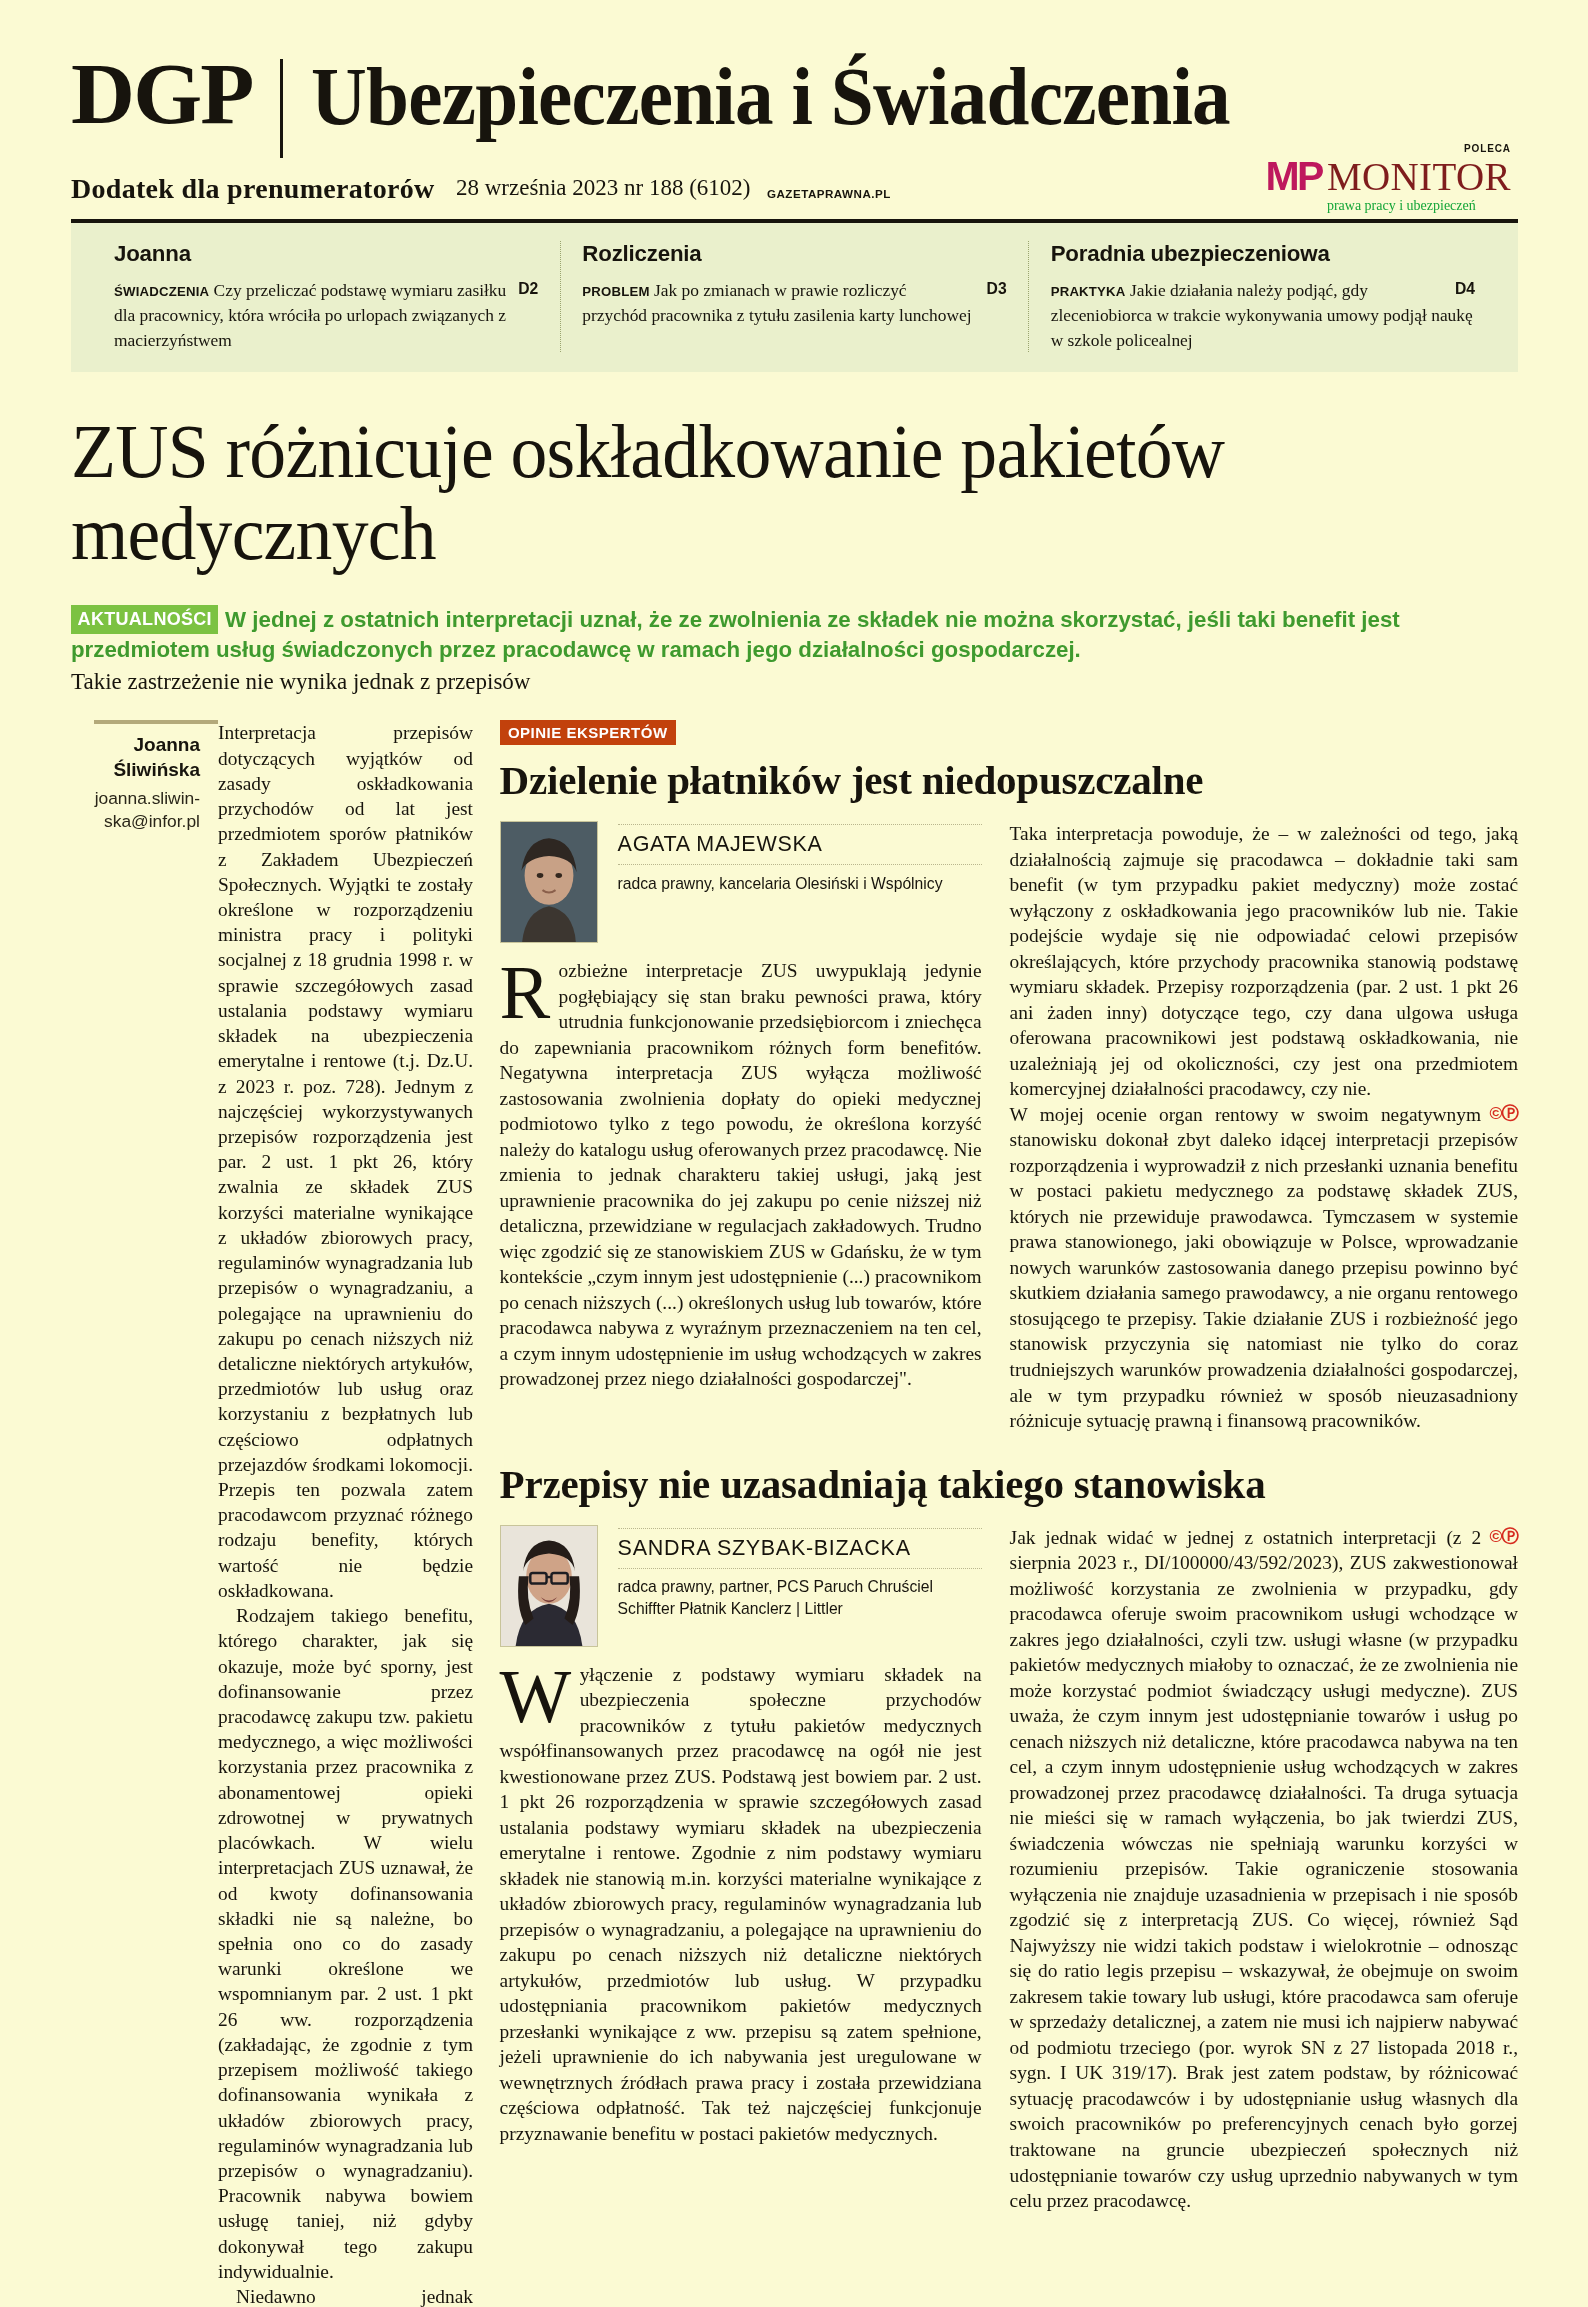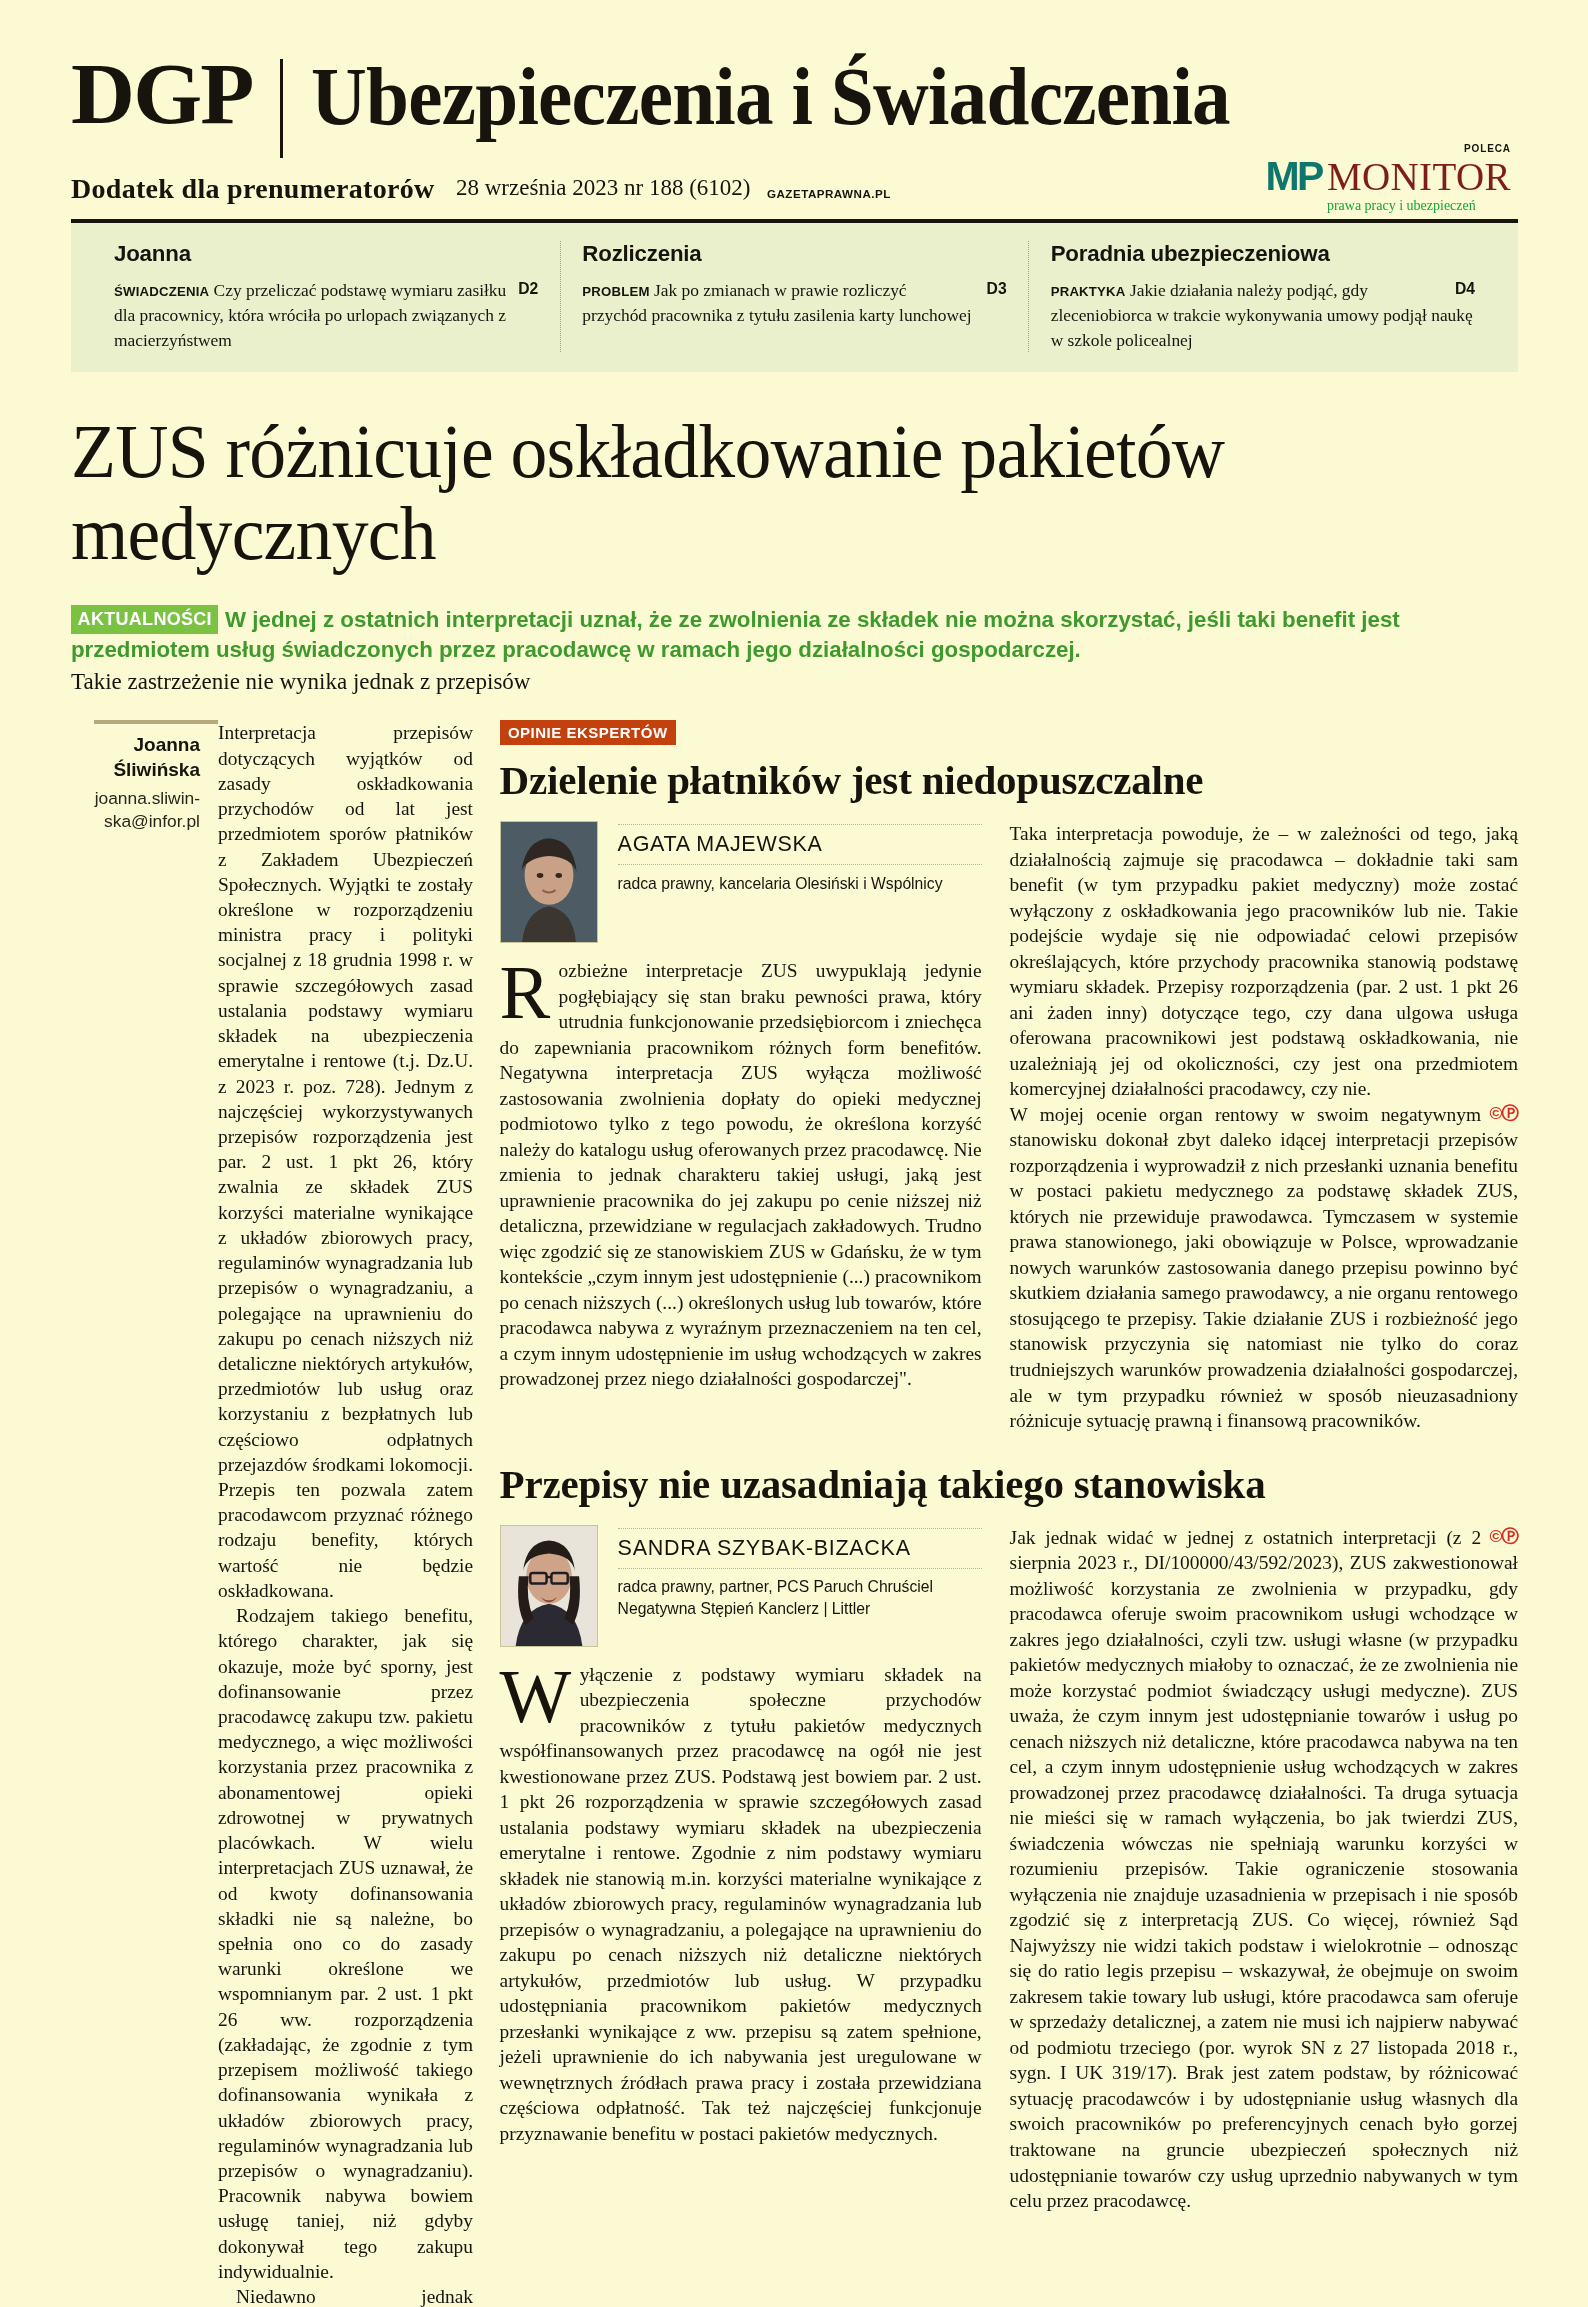--- a/index.html
+++ b/index.html
@@ -51,21 +51,21 @@
   .poleca-block { position:absolute; right:7px; bottom:1.7px; text-align:right; }
   .poleca-label {
     font-family:"Liberation Sans", sans-serif;
     font-size:10px; font-weight:700; letter-spacing:0.9px;
     margin-bottom:4.1px;
   }
   .monitor-row { display:flex; align-items:flex-start; justify-content:flex-end; }
   .mp-logo {
     font-family:"Liberation Sans", sans-serif;
     font-weight:700; font-size:41px; line-height:0.88;
-    color:#0f766e; letter-spacing:-2.5px;
+    color:#be185d; letter-spacing:-2.5px;
   }
   .monitor-txt { margin-left:5px; text-align:left; }
   .monitor-word {
     font-family:"Liberation Serif", serif;
     font-size:39px; color:#7f1d1d; line-height:0.95; letter-spacing:0.4px;
   }
   .monitor-sub {
     font-family:"Liberation Serif", serif;
     font-size:14px; color:#13a538; line-height:1.2; margin-top:2.5px;
   }
@@ -353,21 +353,21 @@
                   <rect x="36" y="58" width="20" height="13" rx="3" fill="none" stroke="#1d1d22" stroke-width="3"></rect>
                   <rect x="62" y="58" width="20" height="13" rx="3" fill="none" stroke="#1d1d22" stroke-width="3"></rect>
                   <line x1="56" y1="63" x2="62" y2="63" stroke="#1d1d22" stroke-width="3"></line>
                   <path d="M49 88 q10 8 20 0 q-10 12 -20 0z" fill="#7a3f3a"></path>
                 </svg>
               </div>
               <div class="expert-meta">
                 <div class="dots"></div>
                 <div class="expert-name">SANDRA SZYBAK-BIZACKA</div>
                 <div class="dots"></div>
-                <div class="expert-role">radca prawny, partner, PCS Paruch Chruściel Negatywna Stępień Kanclerz | Littler</div>
+                <div class="expert-role">radca prawny, partner, PCS Paruch Chruściel Schiffter Płatnik Kanclerz | Littler</div>
               </div>
             </div>
             <p class="body-txt dropcap">Wyłączenie z podstawy wymiaru składek na ubezpieczenia społeczne przychodów pracowników z tytułu pakietów medycznych współfinansowanych przez pracodawcę na ogół nie jest kwestionowane przez ZUS. Podstawą jest bowiem par. 2 ust. 1 pkt 26 rozporządzenia w sprawie szczegółowych zasad ustalania podstawy wymiaru składek na ubezpieczenia emerytalne i rentowe. Zgodnie z nim podstawy wymiaru składek nie stanowią m.in. korzyści materialne wynikające z układów zbiorowych pracy, regulaminów wynagradzania lub przepisów o wynagradzaniu, a polegające na uprawnieniu do zakupu po cenach niższych niż detaliczne niektórych artykułów, przedmiotów lub usług. W przypadku udostępniania pracownikom pakietów medycznych przesłanki wynikające z ww. przepisu są zatem spełnione, jeżeli uprawnienie do ich nabywania jest uregulowane w wewnętrznych źródłach prawa pracy i została przewidziana częściowa odpłatność. Tak też najczęściej funkcjonuje przyznawanie benefitu w postaci pakietów medycznych.</p>
           </div>
 
           <div class="expert-right">
             <p class="body-txt"><span class="cp">©Ⓟ</span><span>Jak jednak widać w jednej z ostatnich interpretacji (z 2 sierpnia 2023 r., DI/100000/43/592/2023), ZUS zakwestionował możliwość korzystania ze zwolnienia w przypadku, gdy pracodawca oferuje swoim pracownikom usługi wchodzące w zakres jego działalności, czyli tzw. usługi własne (w przypadku pakietów medycznych miałoby to oznaczać, że ze zwolnienia nie może korzystać podmiot świadczący usługi medyczne). ZUS uważa, że czym innym jest udostępnianie towarów i usług po cenach niższych niż detaliczne, które pracodawca nabywa na ten cel, a czym innym udostępnienie usług wchodzących w zakres prowadzonej przez pracodawcę działalności. Ta druga sytuacja nie mieści się w ramach wyłączenia, bo jak twierdzi ZUS, świadczenia wówczas nie spełniają warunku korzyści w rozumieniu przepisów. Takie ograniczenie stosowania wyłączenia nie znajduje uzasadnienia w przepisach i nie sposób zgodzić się z interpretacją ZUS. Co więcej, również Sąd Najwyższy nie widzi takich podstaw i wielokrotnie – odnosząc się do ratio legis przepisu – wskazywał, że obejmuje on swoim zakresem takie towary lub usługi, które pracodawca sam oferuje w sprzedaży detalicznej, a zatem nie musi ich najpierw nabywać od podmiotu trzeciego (por. wyrok SN z 27 listopada 2018 r., sygn. I UK 319/17). Brak jest zatem podstaw, by różnicować sytuację pracodawców i by udostępnianie usług własnych dla swoich pracowników po preferencyjnych cenach było gorzej traktowane na gruncie ubezpieczeń społecznych niż udostępnianie towarów czy usług uprzednio nabywanych w tym celu przez pracodawcę.</span></p>
           </div>
         </div>
       </div>

